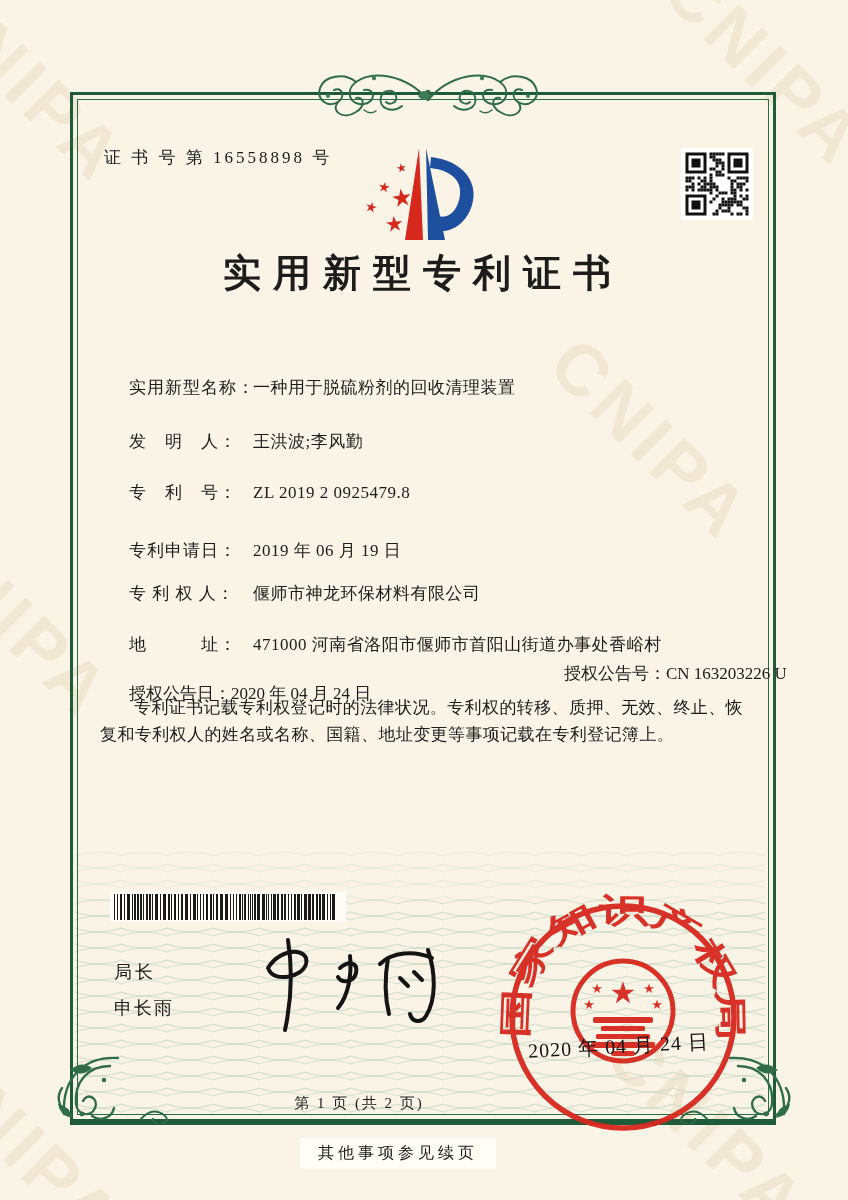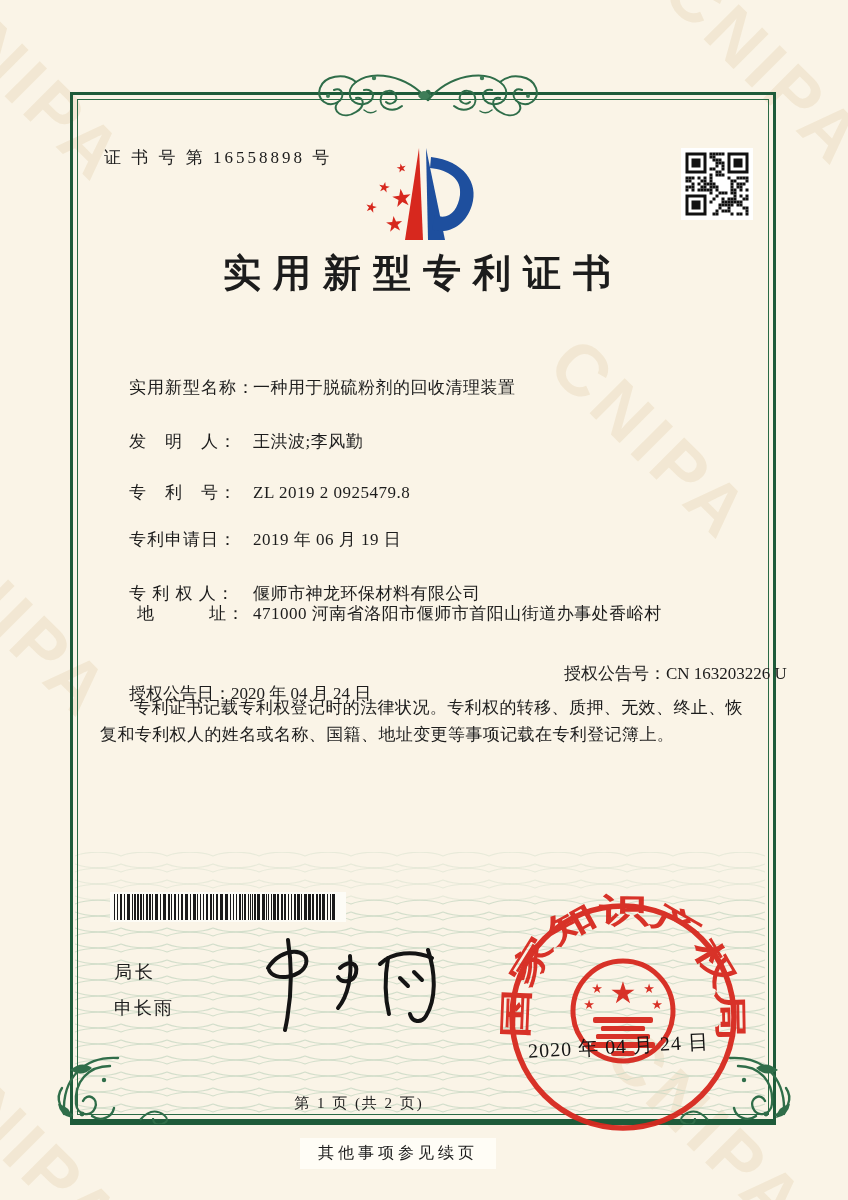--- a/index.html
+++ b/index.html
@@ -340,27 +340,27 @@
 
   <div class="row" style="top:356px;">
     <span class="lbl">实用新型名称：</span><span class="val">一种用于脱硫粉剂的回收清理装置</span>
   </div>
   <div class="row" style="top:410px;">
     <span class="lbl">发　明　人：</span><span class="val">王洪波;李风勤</span>
   </div>
   <div class="row" style="top:461px;">
     <span class="lbl">专　利　号：</span><span class="val">ZL 2019 2 0925479.8</span>
   </div>
-  <div class="row" style="top:508px;">
+  <div class="row" style="top:519px;">
     <span class="lbl">专利申请日：</span><span class="val">2019 年 06 月 19 日</span>
   </div>
   <div class="row" style="top:562px;">
     <span class="lbl">专 利 权 人：</span><span class="val">偃师市神龙环保材料有限公司</span>
   </div>
-  <div class="row" style="top:582px;text-align:center;">
+  <div class="row" style="top:613px;">
     <span class="lbl">地　　　址：</span><span class="val">471000 河南省洛阳市偃师市首阳山街道办事处香峪村</span>
   </div>
   <div class="row" style="top:662px; width:650px;">
     <span>授权公告日：</span><span>2020 年 04 月 24 日</span>
     <span class="grant2"><span>授权公告号：</span><span>CN 163203226 U</span></span>
   </div>
 
   <div class="body-text">
     <p>专利证书记载专利权登记时的法律状况。专利权的转移、质押、无效、终止、恢复和专利权人的姓名或名称、国籍、地址变更等事项记载在专利登记簿上。</p>
   </div>

